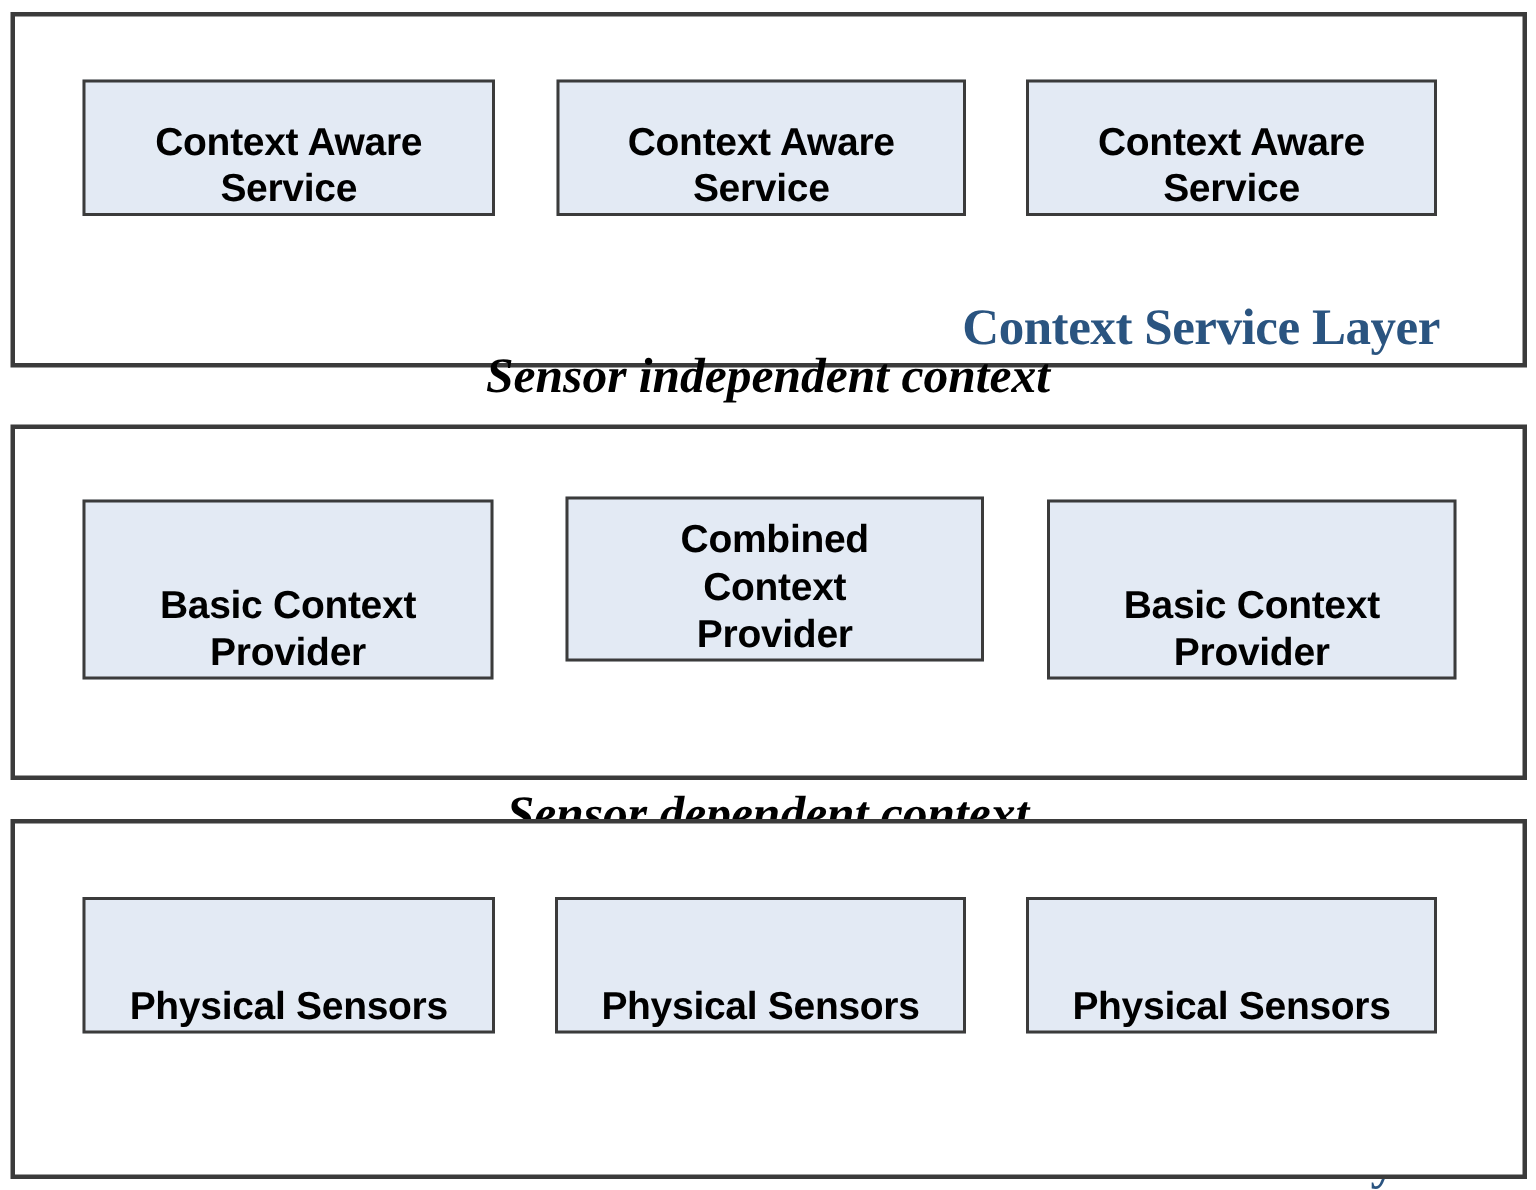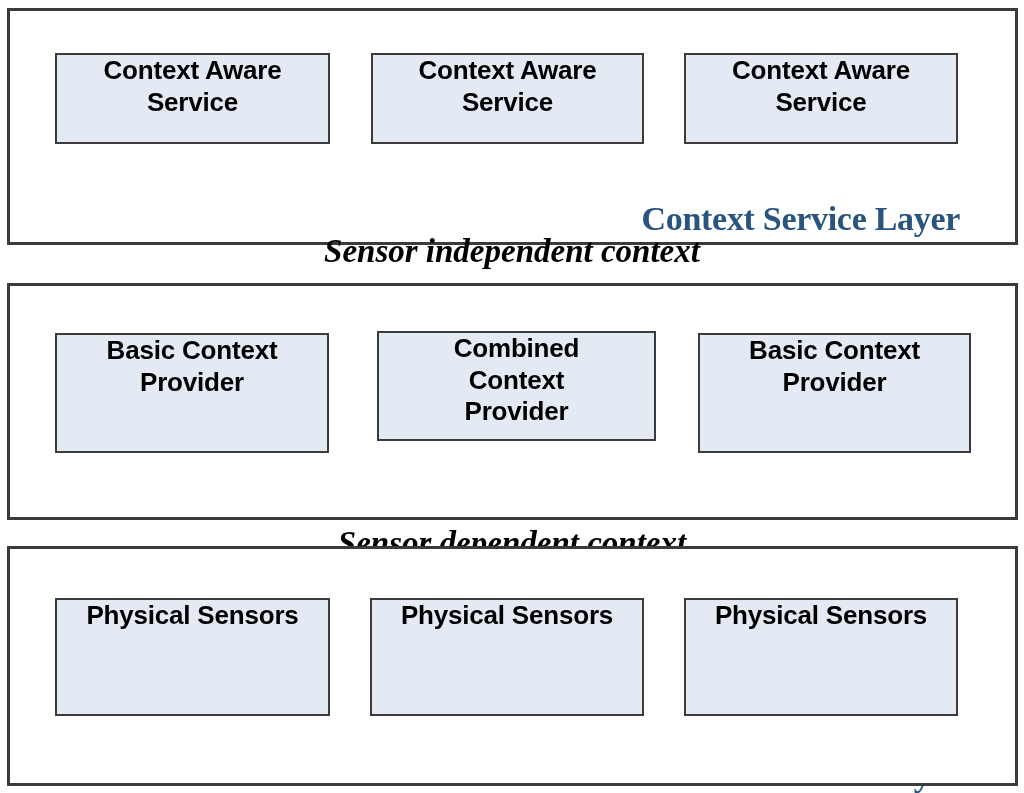--- a/index.html
+++ b/index.html
@@ -26,21 +26,21 @@
   #layer-1 { left: 7px;  top: 8px;   width: 1011px; height: 237px; }
   #layer-2 { left: 7px;  top: 283px; width: 1011px; height: 237px; }
   #layer-3 { left: 7px;  top: 546px; width: 1011px; height: 240px; }
 
   .node-box {
     position: absolute;
     box-sizing: border-box;
     background: #e3eaf4;
     border: 2px solid #3b3b3b;
     display: flex;
-    align-items: flex-start;
+    align-items: flex-end;
     justify-content: center;
     text-align: center;
     color: #000000;
     font-weight: bold;
     font-size: 26px;
     line-height: 1.22;
     letter-spacing: -0.2px;
     font-family: "Liberation Sans", sans-serif;
   }
   .node-box span { display: block; padding: 0 6px; }
@@ -50,21 +50,21 @@
   #l1-box-0 { left: 55px;  width: 275px; }
   #l1-box-1 { left: 371px; width: 273px; }
   #l1-box-2 { left: 684px; width: 274px; }
 
   
   #l2-box-0 { left: 55px;  top: 333px; width: 274px; height: 120px; }
   #l2-box-1 { left: 377px; top: 331px; width: 279px; height: 110px; }
   #l2-box-2 { left: 698px; top: 333px; width: 273px; height: 120px; }
 
   
-  .l3-box { top: 598px; height: 118px; }
+  .l3-box { top: 598px; height: 91px; }
   #l3-box-0 { left: 55px;  width: 275px; }
   #l3-box-1 { left: 370px; width: 274px; }
   #l3-box-2 { left: 684px; width: 274px; }
 
   .layer-title {
     position: absolute;
     color: #2a5480;
     font-weight: bold;
     font-size: 34px;
     letter-spacing: -0.3px;

